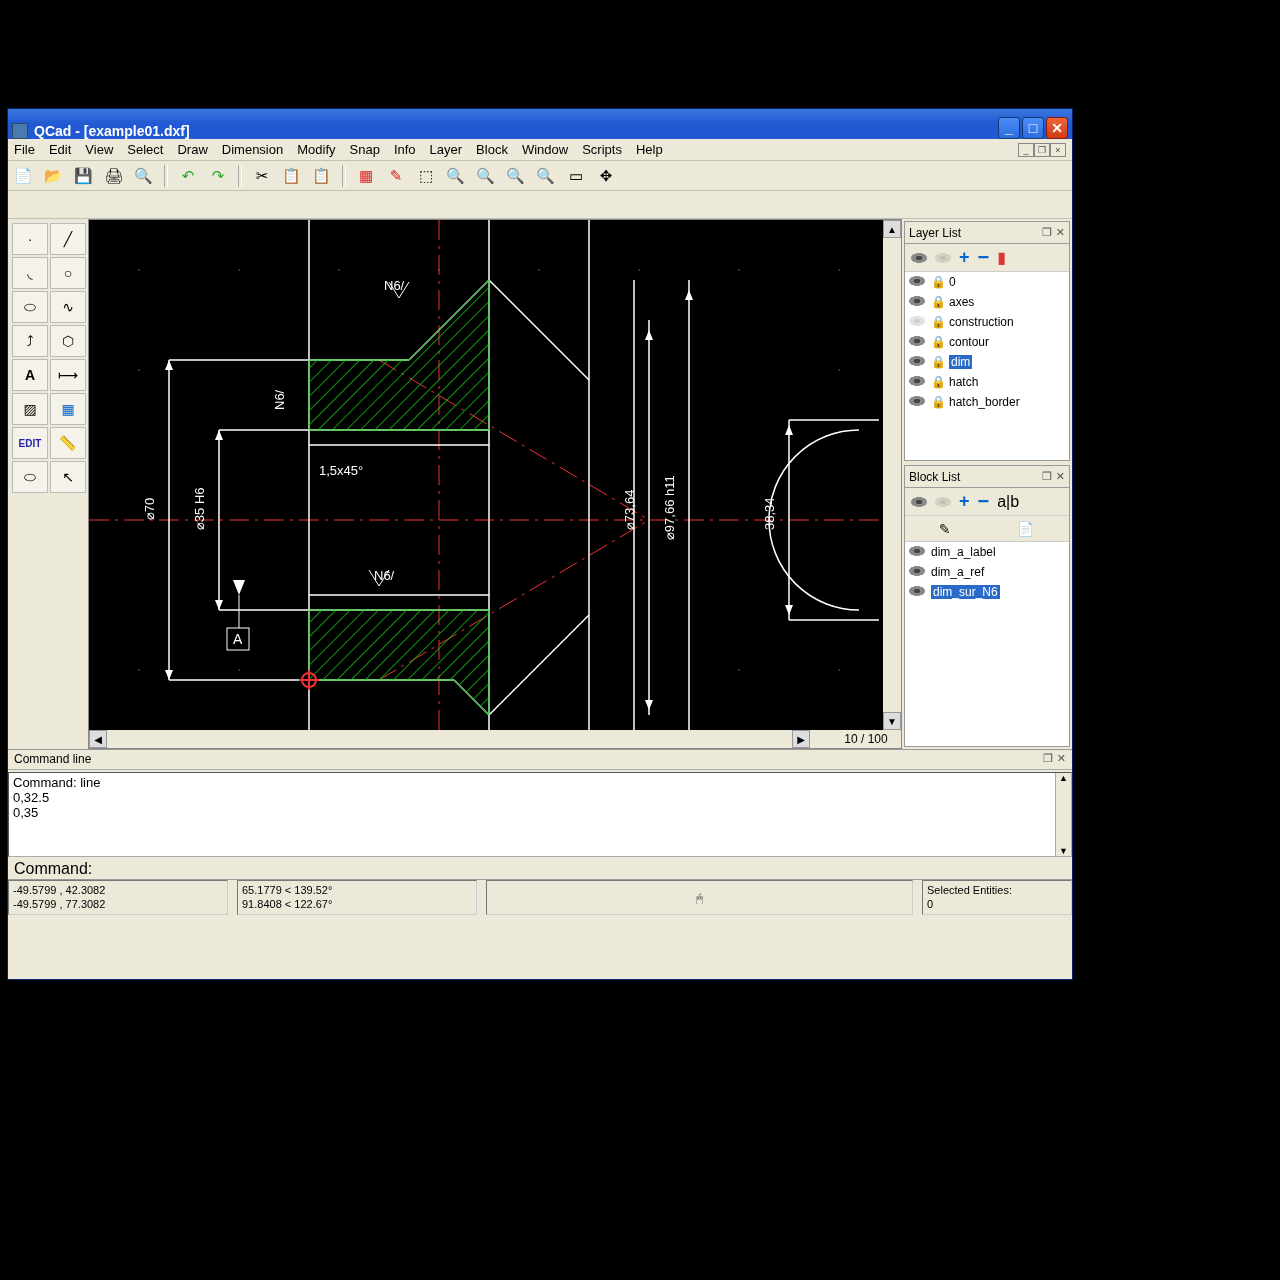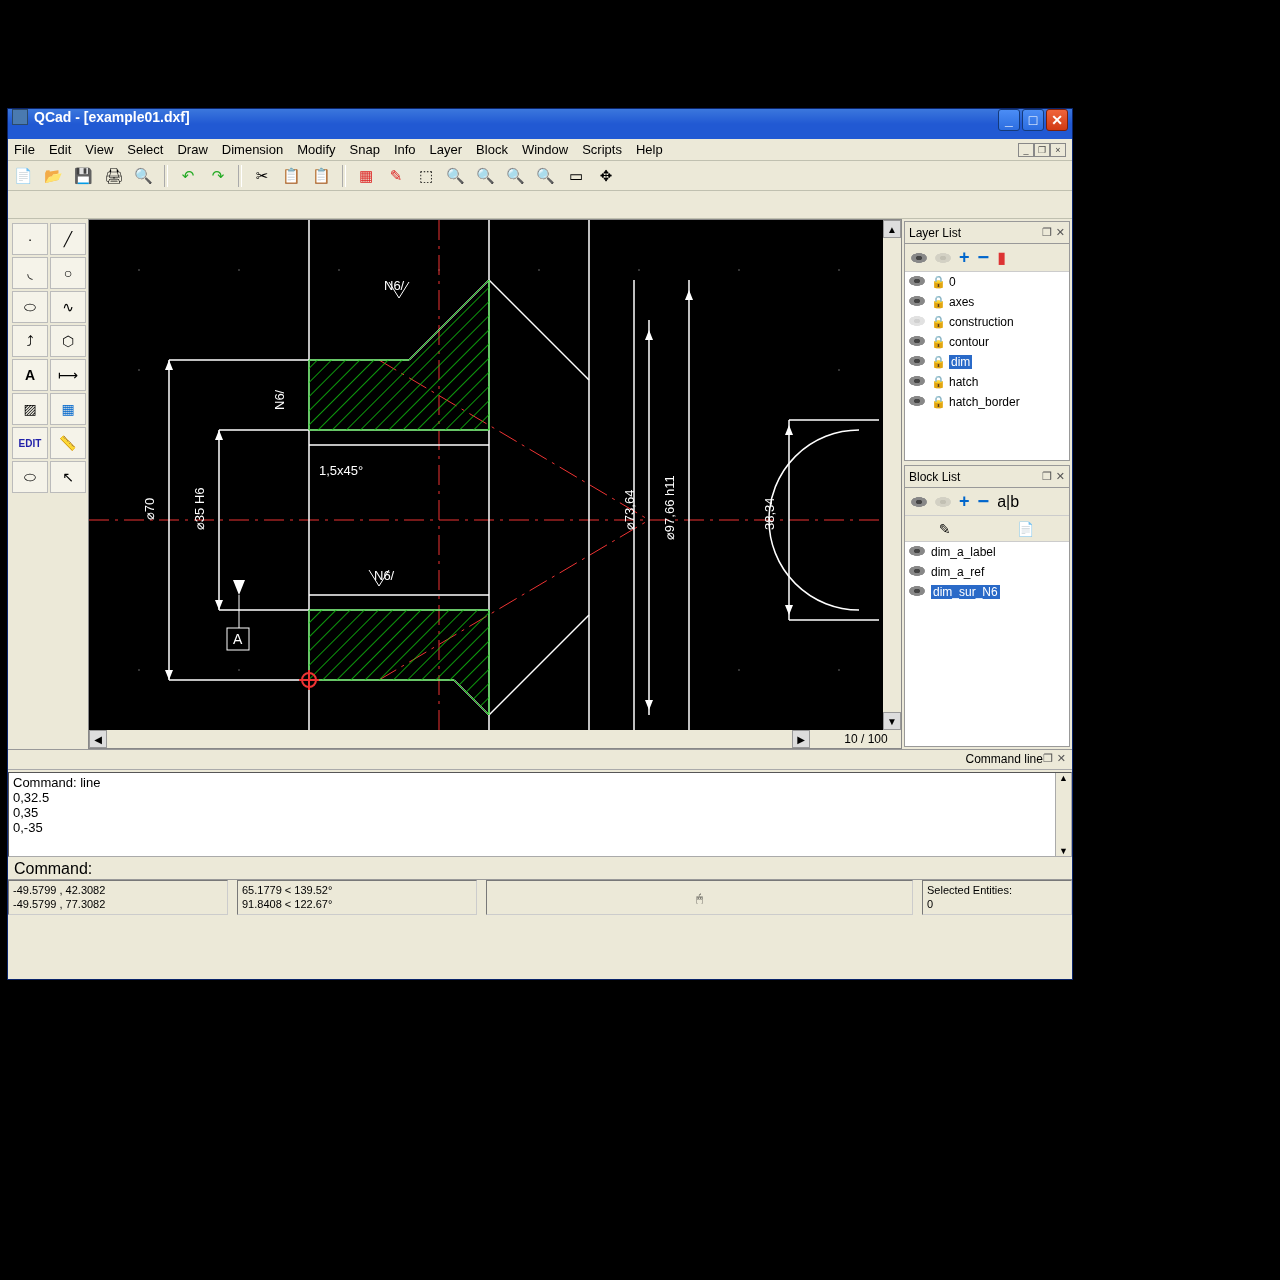--- a/index.html
+++ b/index.html
@@ -1,18 +1,18 @@
 <!DOCTYPE html>
 <html><head>
 <meta charset="utf-8">
 <style>
 * { box-sizing: border-box; margin: 0; padding: 0; font-family: Tahoma, sans-serif; }
 body { background: #000; width: 1280px; height: 1280px; overflow: hidden; }
 .outer-frame { position: absolute; left: 7px; top: 108px; width: 1066px; height: 872px; background: #ece9d8; border: 1px solid #0a246a; }
-.titlebar { height: 30px; background: linear-gradient(to bottom, #3b77dd 0%, #2159d3 50%, #2159d3 100%); display: flex; align-items: flex-start; padding: 0 4px; color: #fff; font-size: 14px; font-weight: bold; }
+.titlebar { height: 30px; background: linear-gradient(to bottom, #3b77dd 0%, #2159d3 50%, #2159d3 100%); display: flex; align-items: flex-end; padding: 0 4px; color: #fff; font-size: 14px; font-weight: bold; }
 .titlebar .appicon { width: 16px; height: 16px; background: #4a7ab0; margin-right: 6px; border: 1px solid #2c4a6a; }
 .titlebar .title { flex: 1; }
 .winbtns { display: flex; gap: 2px; }
 .winbtns div { width: 22px; height: 22px; border-radius: 3px; display:flex; align-items:center; justify-content:center; font-size: 14px; font-weight: bold; color: #fff; }
 .winbtns .min, .winbtns .max { background: linear-gradient(to bottom,#4b8df5,#2c6de0); border:1px solid #153a7a; }
 .winbtns .close { background: linear-gradient(to bottom,#f0643a,#d13a14); border:1px solid #7a1f0a; }
 .menubar { height: 22px; background: #ece9d8; display: flex; align-items: center; padding: 8px 6px; font-size: 13px; gap: 14px; border-bottom: 1px solid #c0c0b0; }
 .menubar span { cursor: default; }
 .mdi-ctrl { margin-left: auto; display: flex; gap: 0; }
 .mdi-ctrl div { width: 16px; height: 14px; background: #ece9d8; border: 1px solid #888; font-size: 9px; display:flex; align-items:center; justify-content:center; color:#444; }
@@ -42,21 +42,21 @@
 .layer-list, .block-list { flex: 1; overflow: hidden; font-size: 12px; background: #fff;}
 .lrow { display: flex; align-items: center; height: 20px; padding: 0 4px; gap: 4px; }
 .lrow .eye { width: 18px; }
 .lrow .lock { width: 14px; color:#aaa; }
 .lrow .lname.sel { background: #2a6ac8; color: #fff; padding: 0 2px; }
 .layer-panel { height: 240px; display:flex; flex-direction:column; border:1px solid #999; margin:2px; }
 .block-panel { flex:1; display:flex; flex-direction:column; border:1px solid #999; margin:2px; }
 .block-tools2 { height: 26px; display:flex; align-items:center; justify-content:space-around; border-bottom:1px solid #ccc; font-size:14px; }
 .cmd-panel { height: 130px; border-top: 1px solid #999; display:flex; flex-direction:column; }
 .cmd-title { height: 20px; font-size: 12px; padding: 2px 6px; border-bottom: 1px solid #aaa; display:flex; }
-.cmd-title span:first-child { flex:1;text-align:right; }
+.cmd-title span:first-child { flex:1; }
 .cmd-out { flex:1; background: #fff; border:1px inset #aaa; margin: 2px 0; padding: 2px 4px; font-size: 13px; position:relative; }
 .cmd-out .vs { position:absolute; right:0; top:0; width:16px; height:100%; background:#ece9d8; border-left:1px solid #aaa; display:flex;flex-direction:column;justify-content:space-between; }
 .cmd-out .vs div { font-size:9px; text-align:center; }
 .cmd-in { height: 20px; display:flex; align-items:center; padding: 0 6px; font-size: 16px; }
 .status { height: 36px; border-top: 1px solid #999; display: flex; font-size: 11px; gap: 9px; }
 .status .cell { border:1px inset #ccc; padding: 2px 4px; line-height: 14px; }
 .eye-icon { width:16px; height:10px; background: radial-gradient(ellipse at center,#444 30%,#888 31%,#888 70%,transparent 71%); border-radius: 50% / 60%; display:inline-block; }
 .eye-off { opacity: 0.25; }
 svg.cad { position:absolute; left:0; top:0; }
 </style>
@@ -367,21 +367,20 @@
       <span>Command line</span>
       <span class="panel-ctrl">
           <span>❐</span>
           <span>✕</span>
         </span>
     </div>
     <div class="cmd-out">
       <div>Command: line</div>
       <div>0,32.5</div>
       <div>0,35</div>
-      <div>0,-35</div>
       <div class="vs">
           <div>▲</div>
           <div>▼</div>
         </div>
     </div>
     <div class="cmd-in">
       <span>Command:</span>
     </div>
   </div>
 

